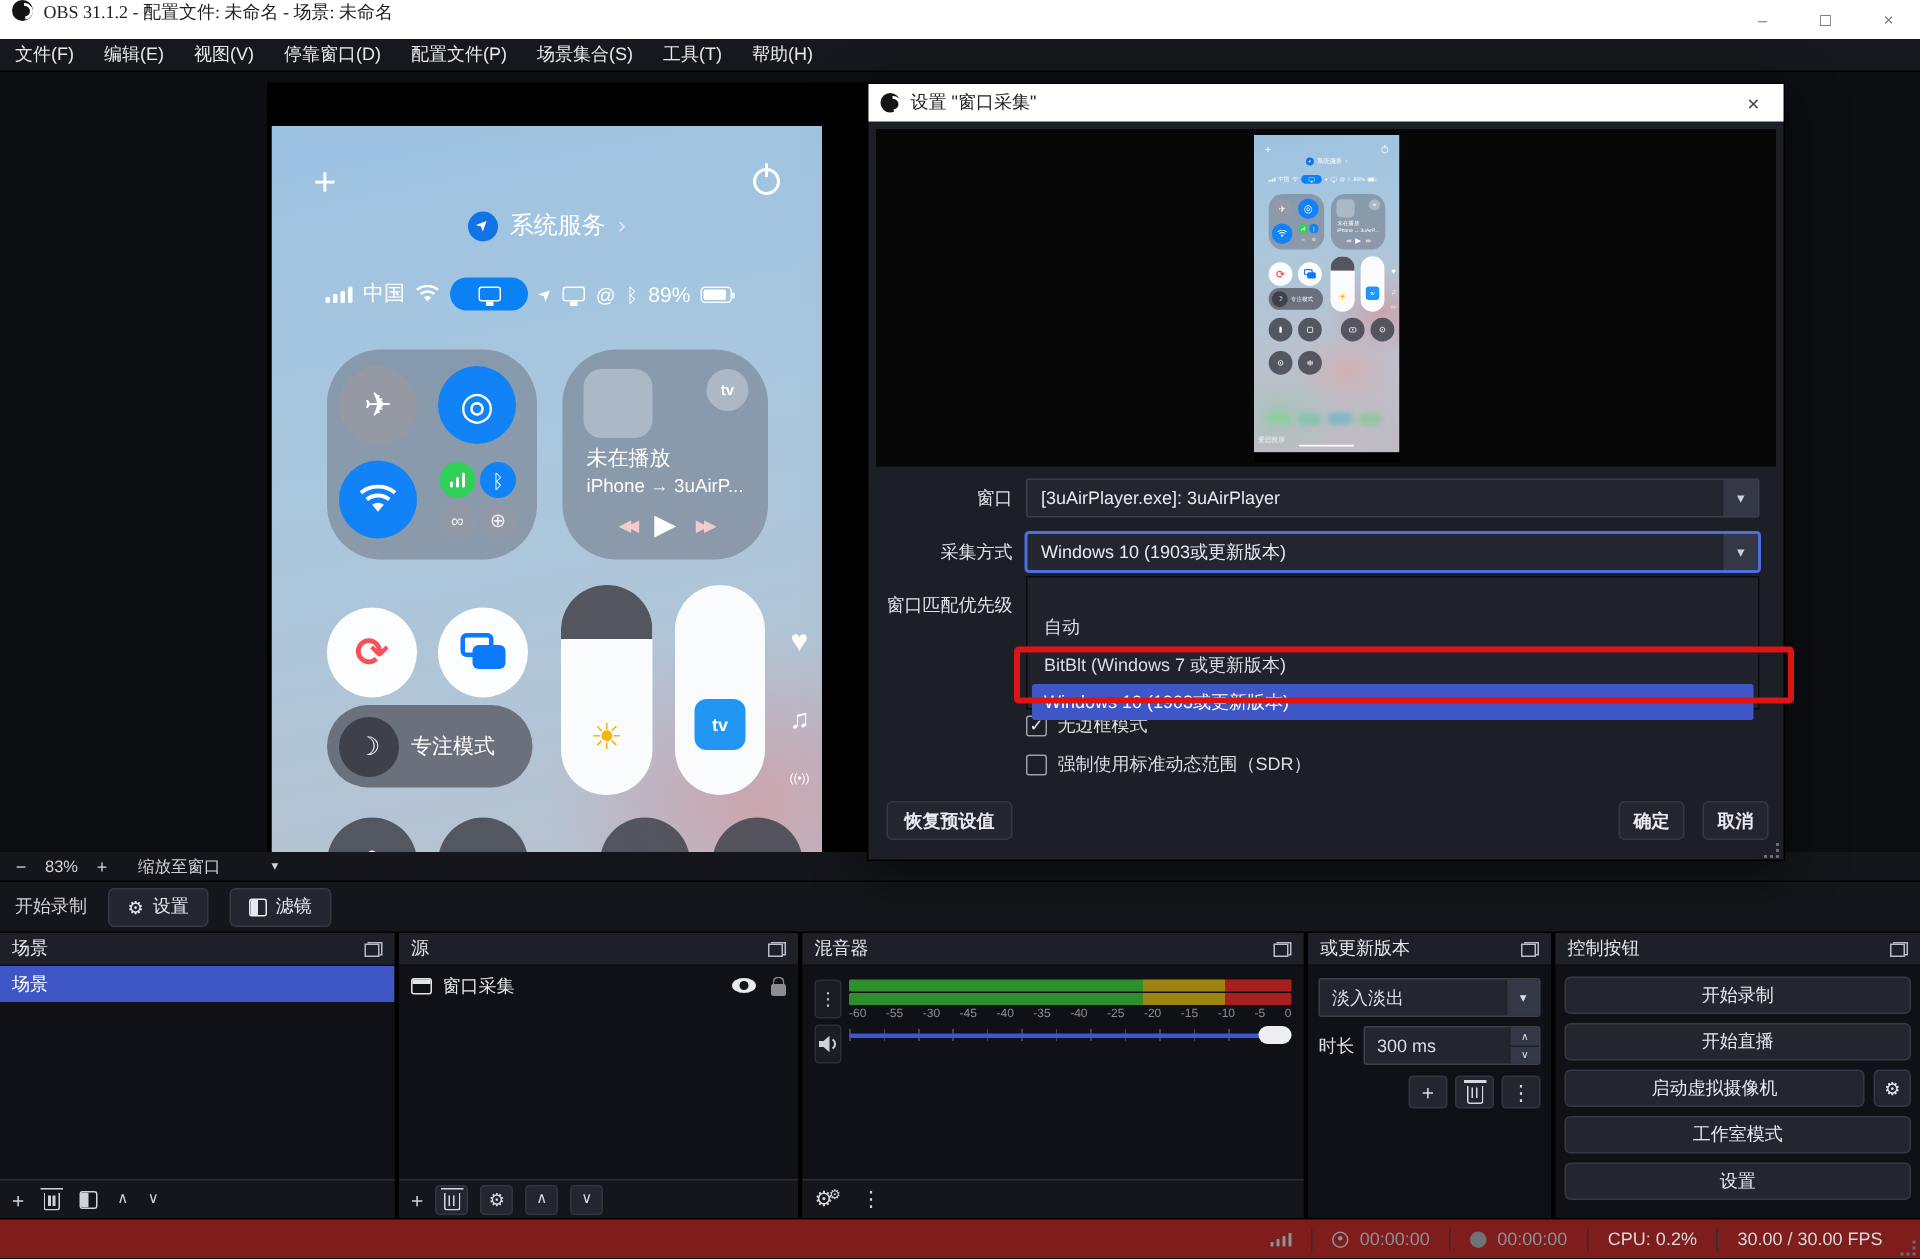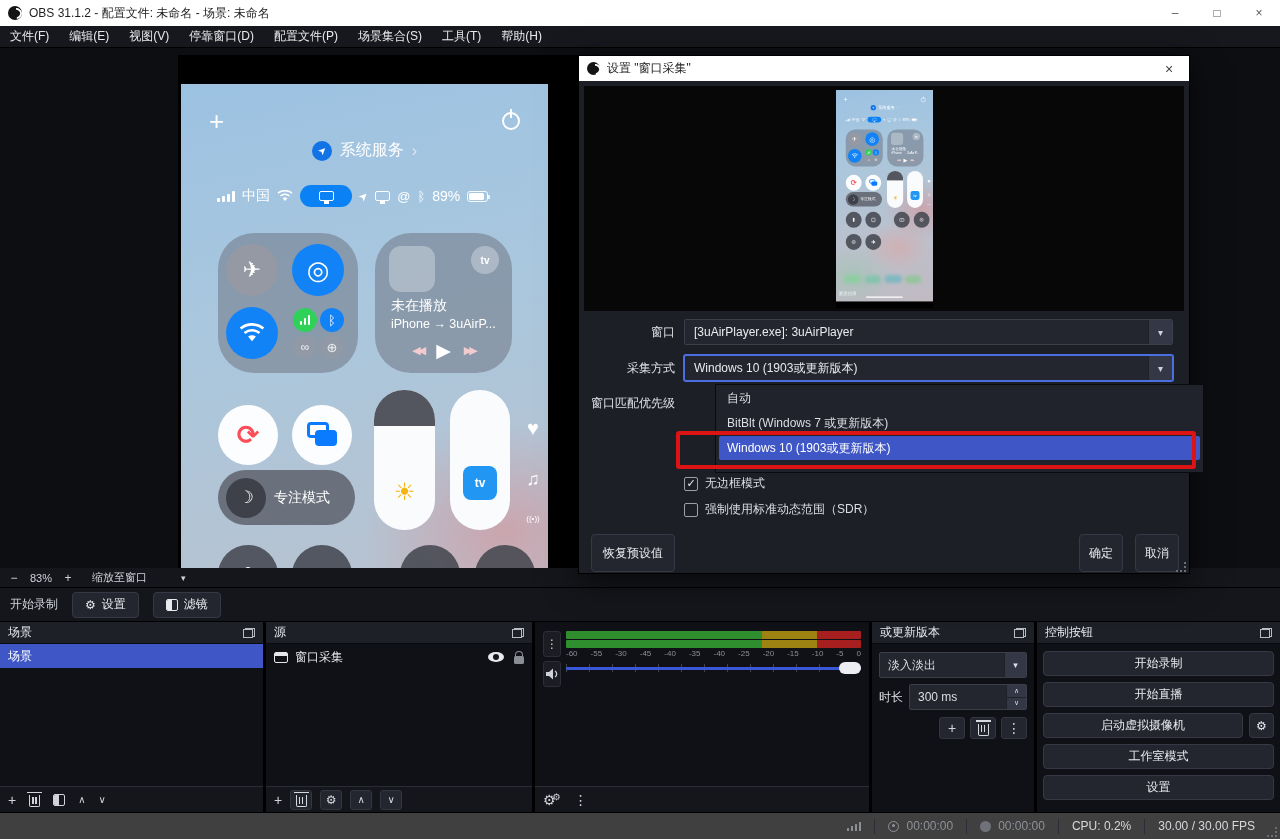--- a/index.html
+++ b/index.html
@@ -2,21 +2,21 @@
 <html><head>
 <meta charset="utf-8">
 <style>
   * { margin:0; padding:0; box-sizing:border-box; }
   html,body { background:#000; }
   .app { position:relative; width:1280px; height:839px; overflow:hidden;
          font-family:"Liberation Sans","DejaVu Sans",sans-serif; background:#0d0e12; }
 
   
   .titlebar { position:absolute; left:0; top:0; width:1280px; height:26px; background:#ffffff;
-              display:flex; align-items:center; color:#1f1f1f; font-size:12px; }
+              display:flex; align-items:flex-start; color:#1f1f1f; font-size:12px;font-family:Liberation Serif, serif; }
   .obslogo { width:14px; height:14px; border-radius:50%; background:#141414; margin:0 7px 0 8px; position:relative; }
   .obslogo::after { content:""; position:absolute; left:3px; top:2px; width:7px; height:7px;
                     border-radius:50%; border:2px solid #fff; border-left-color:transparent; border-bottom-color:transparent; transform:rotate(40deg); }
   .win-btns { margin-left:auto; display:flex; height:100%; }
   .win-btn { width:42px; height:100%; display:flex; align-items:center; justify-content:center; color:#5a5a5a; font-size:12px; }
 
   
   .menubar { position:absolute; left:0; top:26px; width:1280px; height:22px; background:#17181d;
              display:flex; align-items:center; color:#e9eaee; font-size:12px; border-bottom:1px solid #000; }
   .menu-item { padding:0 10px; height:100%; display:flex; align-items:center; }
@@ -108,31 +108,31 @@
   .dlg-body { position:relative; height:493px; }
   .dlg-preview { position:absolute; left:5px; top:5px; width:600px; height:225px; background:#070708; overflow:hidden; }
   .mini-wrap { position:absolute; left:252px; top:4px; width:97px; height:218px; overflow:hidden; background:#000; }
   .dlg-label { position:absolute; width:96px; text-align:right; color:#dfe1e7; font-size:12px; }
   .combo { position:absolute; left:105px; width:489px; height:26px; background:#24262f; border:1px solid #3c3f4a;
            border-radius:2px; color:#e8eaef; font-size:12px; display:flex; align-items:center; padding:0 30px 0 9px; }
   .combo .arr { position:absolute; right:0; top:0; width:24px; height:100%; background:#343846; border-left:1px solid #1f2128;
                 display:flex; align-items:center; justify-content:center; color:#ccd1dc; font-size:10px; border-radius:0 2px 2px 0; }
   .combo.focused { box-shadow:0 0 0 1px #4c6fe0; border-color:#4c6fe0; }
   .popup { position:absolute; left:105px; top:303px; width:489px; height:89px; background:#20222c;
-           border:1px solid #0a0b0f; z-index:20; padding-top:0;margin-left:31px; }
+           border:1px solid #0a0b0f; z-index:20; padding-top:20px; }
   .popup-item { height:24px; margin:1px 3px; display:flex; align-items:center; padding-left:8px; color:#dcdee4; font-size:12px; border-radius:2px; }
   .popup-item.selected { background:#3e56c6; color:#fff; }
   .annotation { position:absolute; left:676px; top:431px; width:520px; height:38px; border:4px solid #dd1414;
                 border-radius:3px; z-index:40; pointer-events:none; }
   .cb-row { position:absolute; left:105px; display:flex; align-items:center; gap:7px; color:#dcdee4; font-size:12px; }
   .cb-box { width:14px; height:14px; border:1px solid #9da0a8; border-radius:2px; background:#1d1f27;
             display:flex; align-items:center; justify-content:center; color:#eef0f5; font-size:11px; }
   .btn { background:#24262f; border:1px solid #363945; border-radius:4px; color:#e8eaef; font-size:12px;
          display:flex; align-items:center; justify-content:center; }
-  .dlg-btn { position:absolute; height:38px; }
+  .dlg-btn { position:absolute; height:26px;font-weight:bold; }
   .grip { position:absolute; right:3px; bottom:2px; width:9px; height:9px; }
   .grip i { position:absolute; width:2px; height:2px; background:#6a6d75; }
   .grip i:nth-child(1){ right:0; bottom:0; } .grip i:nth-child(2){ right:4px; bottom:0; }
   .grip i:nth-child(3){ right:0; bottom:4px; } .grip i:nth-child(4){ right:8px; bottom:0; } .grip i:nth-child(5){ right:0; bottom:8px; }
 
   
   .zoombar { position:absolute; left:0; top:568px; width:1280px; height:20px; background:#15161b;
              border-bottom:1px solid #000; display:flex; align-items:center; color:#cfd2d8; font-size:11px; }
   .zb-btn { width:20px; text-align:center; font-size:12px; }
   .zb-pct { width:34px; text-align:center; }
@@ -211,21 +211,21 @@
   .tr-btns .tool-sq { width:26px; height:22px; font-size:14px; }
 
   
   .ctl-pad { padding:7px 6px 0 6px; display:flex; flex-direction:column; gap:6px; }
   .ctl-btn { height:25px; }
   .ctl-row { display:flex; gap:6px; }
   .ctl-row .ctl-btn { flex:1; }
   .ctl-gear { width:25px; height:25px; }
 
   
-  .statusbar { position:absolute; left:0; top:812px; width:1280px; height:27px; background:#404040; border-top:1px solid #000;
+  .statusbar { position:absolute; left:0; top:812px; width:1280px; height:27px; background:#7f1d1d; border-top:1px solid #000;
                display:flex; align-items:center; justify-content:flex-end; color:#8d9096; font-size:12px; }
   .sb-item { display:flex; align-items:center; gap:7px; padding:0 13px; height:100%; }
   .sb-sep { width:1px; height:15px; background:#2b2e36; }
   .sb-bright { color:#d6d8dc; }
   .i-sbars { display:flex; align-items:flex-end; gap:1.5px; }
   .i-sbars i { width:2.5px; background:#8d9096; display:block; border-radius:0.5px; }
   .i-ring { width:11px; height:11px; border:1.5px solid #8d9096; border-radius:50%; position:relative; }
   .i-ring::after { content:""; position:absolute; left:2.5px; top:2.5px; width:3px; height:3px; border-radius:50%; background:#8d9096; }
   .i-dot { width:11px; height:11px; border-radius:50%; background:#6f7278; }
   .sb-grip { width:12px; height:100%; position:relative; }
@@ -612,20 +612,24 @@
         <span class="tool-sq">
             <span class="i-trash"></span>
           </span>
         <span class="tool-sq">⚙</span>
         <span class="tool-sq chev">∧</span>
         <span class="tool-sq chev">∨</span>
       </div>
     </div>
 
     <div class="dock d-mixer">
+      <div class="dock-header">
+          <span>混音器</span>
+          <span class="i-popout"></span>
+        </div>
       <div class="dock-body mx-pad">
         <div class="mx-meter-wrap">
           <div class="mx-btncol">
             <span class="mx-sq">⋮</span>
             <span class="mx-sq">
               <svg width="13" height="12" viewBox="0 0 13 12">
                   <path d="M0 4 H3 L7 0.5 V11.5 L3 8 H0 Z" fill="#cfd2d8"></path>
                   <path d="M9 3 A3.5 3.5 0 0 1 9 9" stroke="#cfd2d8" stroke-width="1.3" fill="none"></path>
                 </svg>
             </span>

